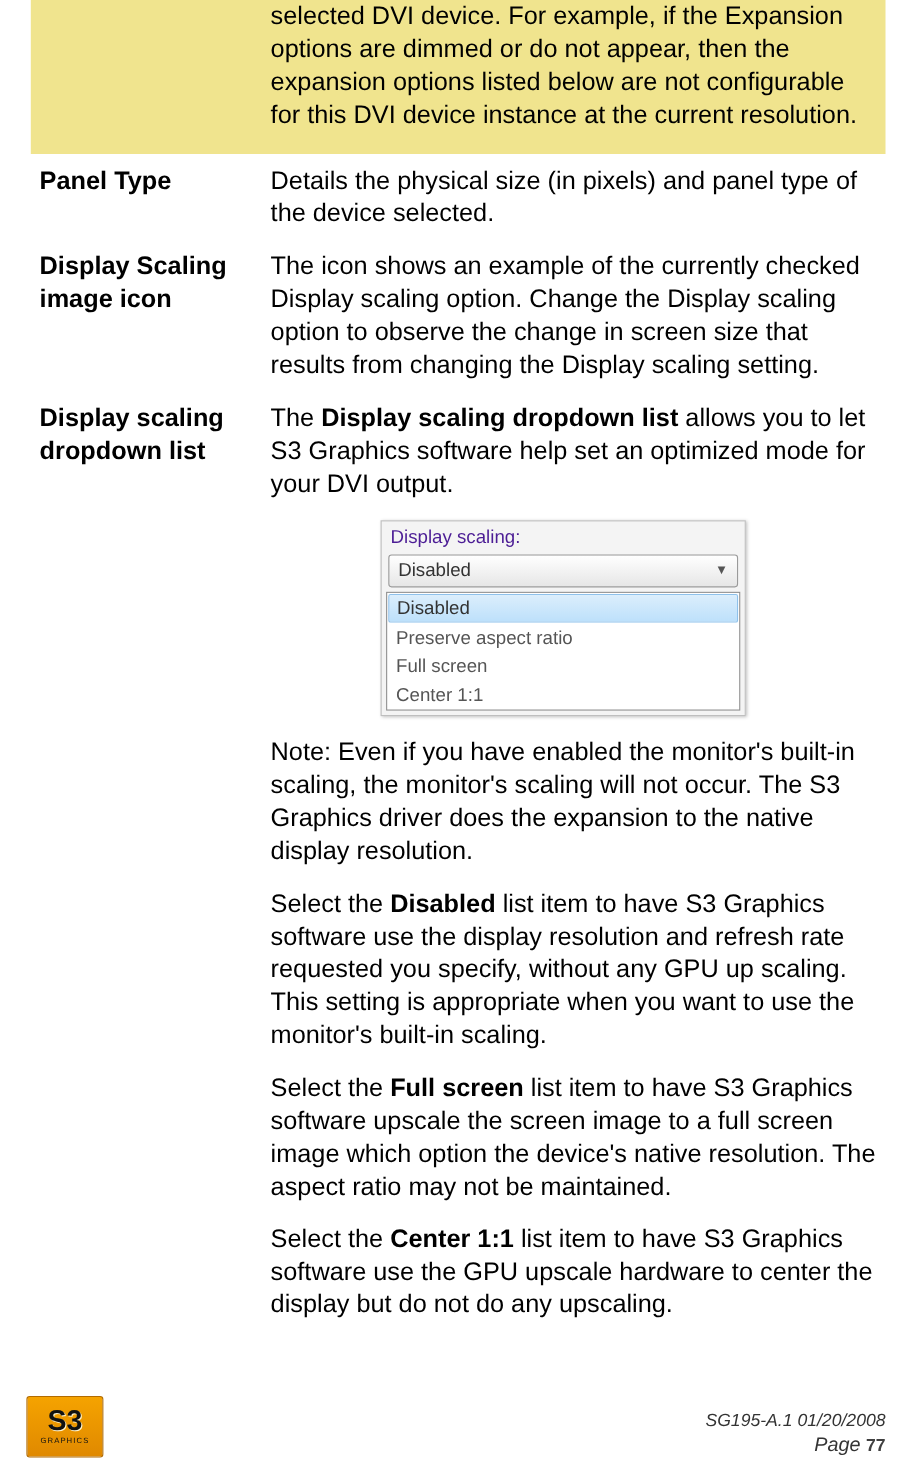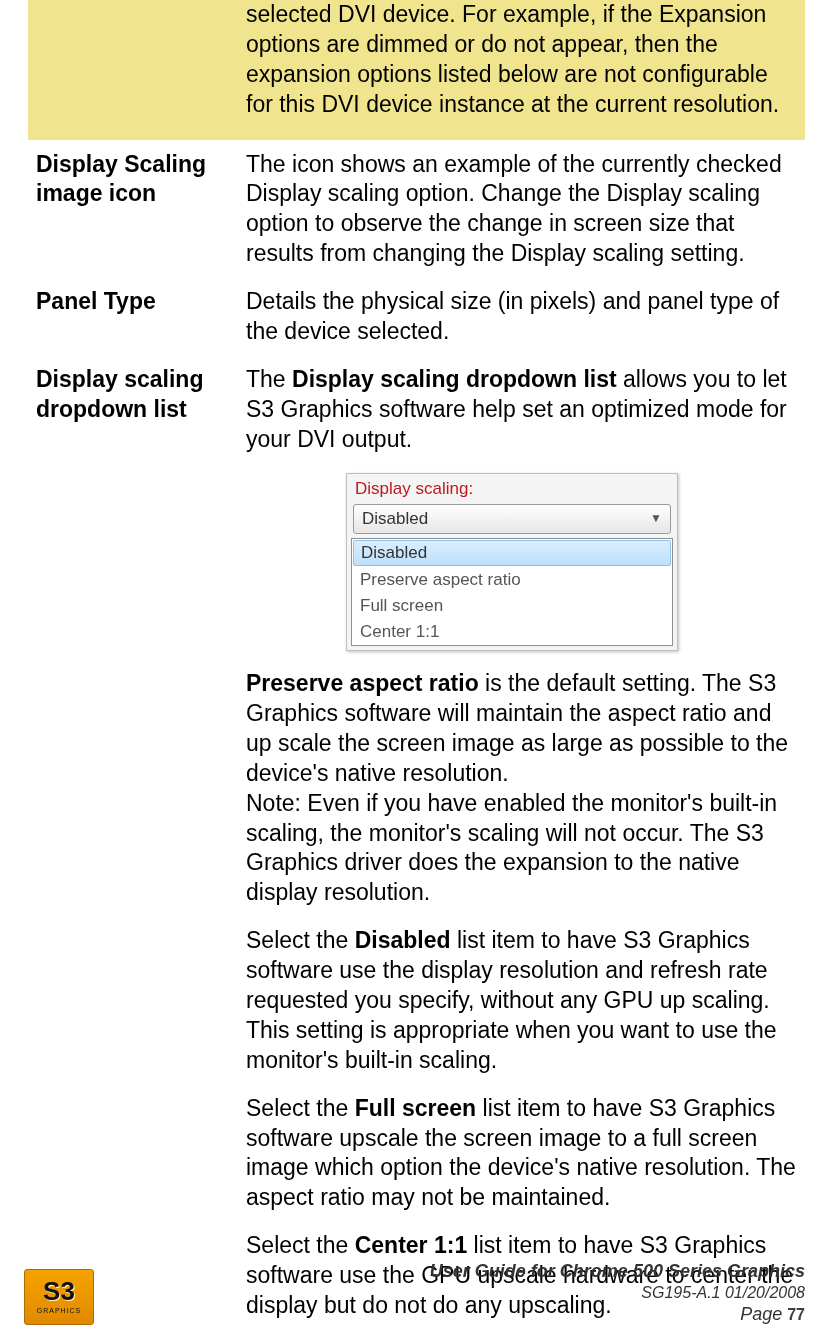--- a/index.html
+++ b/index.html
@@ -54,21 +54,21 @@
     border: 1px solid #bfbfbf;
     background: #f4f4f4;
     font-family: "Segoe UI", Tahoma, sans-serif;
     font-size: 17px;
     color: #555;
     box-shadow: 1px 1px 3px rgba(0,0,0,0.25);
   }
   .dropdown-box .dd-label {
     padding: 4px 8px 2px 8px;
     font-size: 17px;
-    color: #b91c1c;
+    color: #4c1d95;
   }
   .dropdown-box .dd-selected {
     margin: 2px 6px 4px 6px;
     height: 28px;
     border: 1px solid #9a9a9a;
     border-radius: 3px;
     background: linear-gradient(#ffffff,#e6e6e6);
     display: flex;
     align-items: center;
     justify-content: space-between;
@@ -152,27 +152,27 @@
 
 <div class="page">
   <div class="content">
 
     <div class="row highlight-row">
       <div class="label-col"></div>
       <div class="desc-col">selected DVI device. For example, if the Expansion options are dimmed or do not appear, then the expansion options listed below are not configurable for this DVI device instance at the current resolution.</div>
     </div>
 
     <div class="row">
+      <div class="label-col">Panel Type</div>
+      <div class="desc-col">Details the physical size (in pixels) and panel type of the device selected.</div>
+    </div>
+
+    <div class="row">
       <div class="label-col">Display Scaling image icon</div>
       <div class="desc-col">The icon shows an example of the currently checked Display scaling option. Change the Display scaling option to observe the change in screen size that results from changing the Display scaling setting.</div>
-    </div>
-
-    <div class="row">
-      <div class="label-col">Panel Type</div>
-      <div class="desc-col">Details the physical size (in pixels) and panel type of the device selected.</div>
     </div>
 
     <div class="row">
       <div class="label-col">Display scaling dropdown list</div>
       <div class="desc-col">
 
         <p>
           <span>The </span><span class="bold">Display scaling dropdown list</span><span> allows you to let S3 Graphics software help set an optimized mode for your DVI output.</span>
         </p>
 
@@ -183,23 +183,20 @@
             <span class="arrow">▼</span>
           </div>
           <div class="dd-list">
             <div class="dd-item hovered">Disabled</div>
             <div class="dd-item">Preserve aspect ratio</div>
             <div class="dd-item">Full screen</div>
             <div class="dd-item">Center 1:1</div>
           </div>
         </div>
 
-        <p style="margin-bottom:0;">
-          <span class="bold">Preserve aspect ratio</span><span> is the default setting. The S3 Graphics software will maintain the aspect ratio and up scale the screen image as large as possible to the device's native resolution.</span>
-        </p>
         <p>Note: Even if you have enabled the monitor's built-in scaling, the monitor's scaling will not occur. The S3 Graphics driver does the expansion to the native display resolution.</p>
 
         <p>
           <span>Select the </span><span class="bold">Disabled</span><span> list item to have S3 Graphics software use the display resolution and refresh rate requested you specify, without any GPU up scaling. This setting is appropriate when you want to use the monitor's built-in scaling.</span>
         </p>
 
         <p>
           <span>Select the </span><span class="bold">Full screen</span><span> list item to have S3 Graphics software upscale the screen image to a full screen image which option the device's native resolution. The aspect ratio may not be maintained.</span>
         </p>
 
@@ -211,20 +208,19 @@
     </div>
 
   </div>
 
   <div class="footer">
     <div class="logo">
       <span class="s3">S3</span>
       <span class="sub">GRAPHICS</span>
     </div>
     <div class="footer-text">
-      <div class="title-line">User Guide for Chrome 500 Series Graphics</div>
       <div class="sg">SG195-A.1   01/20/2008</div>
       <div class="page-line">
         <span>Page </span><span class="page-num">77</span>
       </div>
     </div>
   </div>
 </div>
 
 </body></html>

